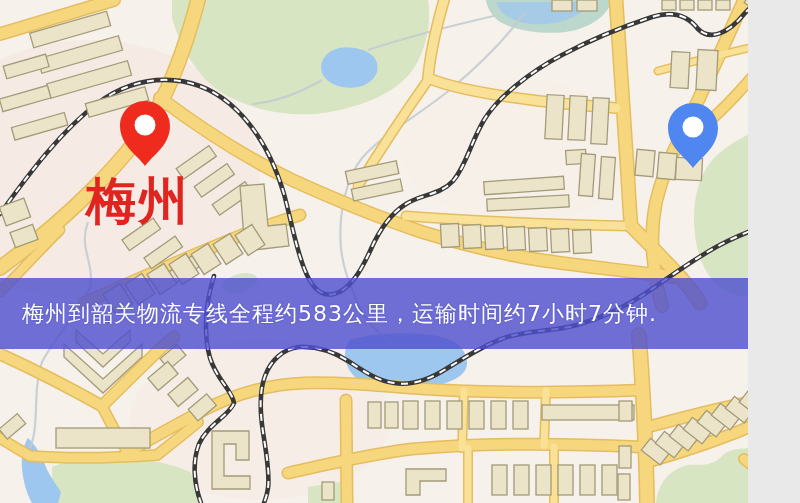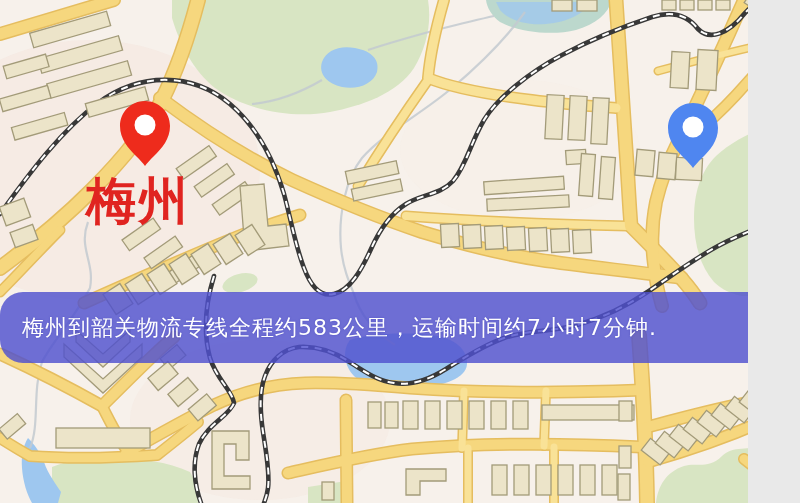--- a/index.html
+++ b/index.html
@@ -17,22 +17,22 @@
   .park{fill:#d8e5c3;}
   .water{fill:#9ec7ef;}
   .stream{fill:none;stroke:#c3cad0;stroke-width:2.2;opacity:.85;}
   .city-label{position:absolute;font-size:50px;font-weight:700;line-height:1;
               letter-spacing:2px;white-space:nowrap;}
   .label-origin{left:86px;top:176px;color:#e02420;}
   .label-dest{left:638px;top:175px;color:#2326dd;}
   .pin{position:absolute;width:54px;height:68px;}
   .pin-origin{left:118px;top:99px;}
   .pin-dest{left:666px;top:101px;}
-  .banner{position:absolute;left:0;top:292px;width:800px;height:71px;
-          background:rgba(79,80,206,0.82);display:flex;align-items:center;border-radius:23px;}
+  .banner{position:absolute;left:0;top:278px;width:800px;height:71px;
+          background:rgba(79,80,206,0.82);display:flex;align-items:center;}
   .banner-text{color:#ffffff;font-size:22px;letter-spacing:1px;padding-left:22px;
                white-space:nowrap;text-shadow:0 0 2px rgba(60,60,180,.6);}
 </style>
 </head>
 <body>
 
 <div class="stage">
 
   <svg class="map-svg" width="800" height="503" viewBox="0 0 800 503">
     <defs>

